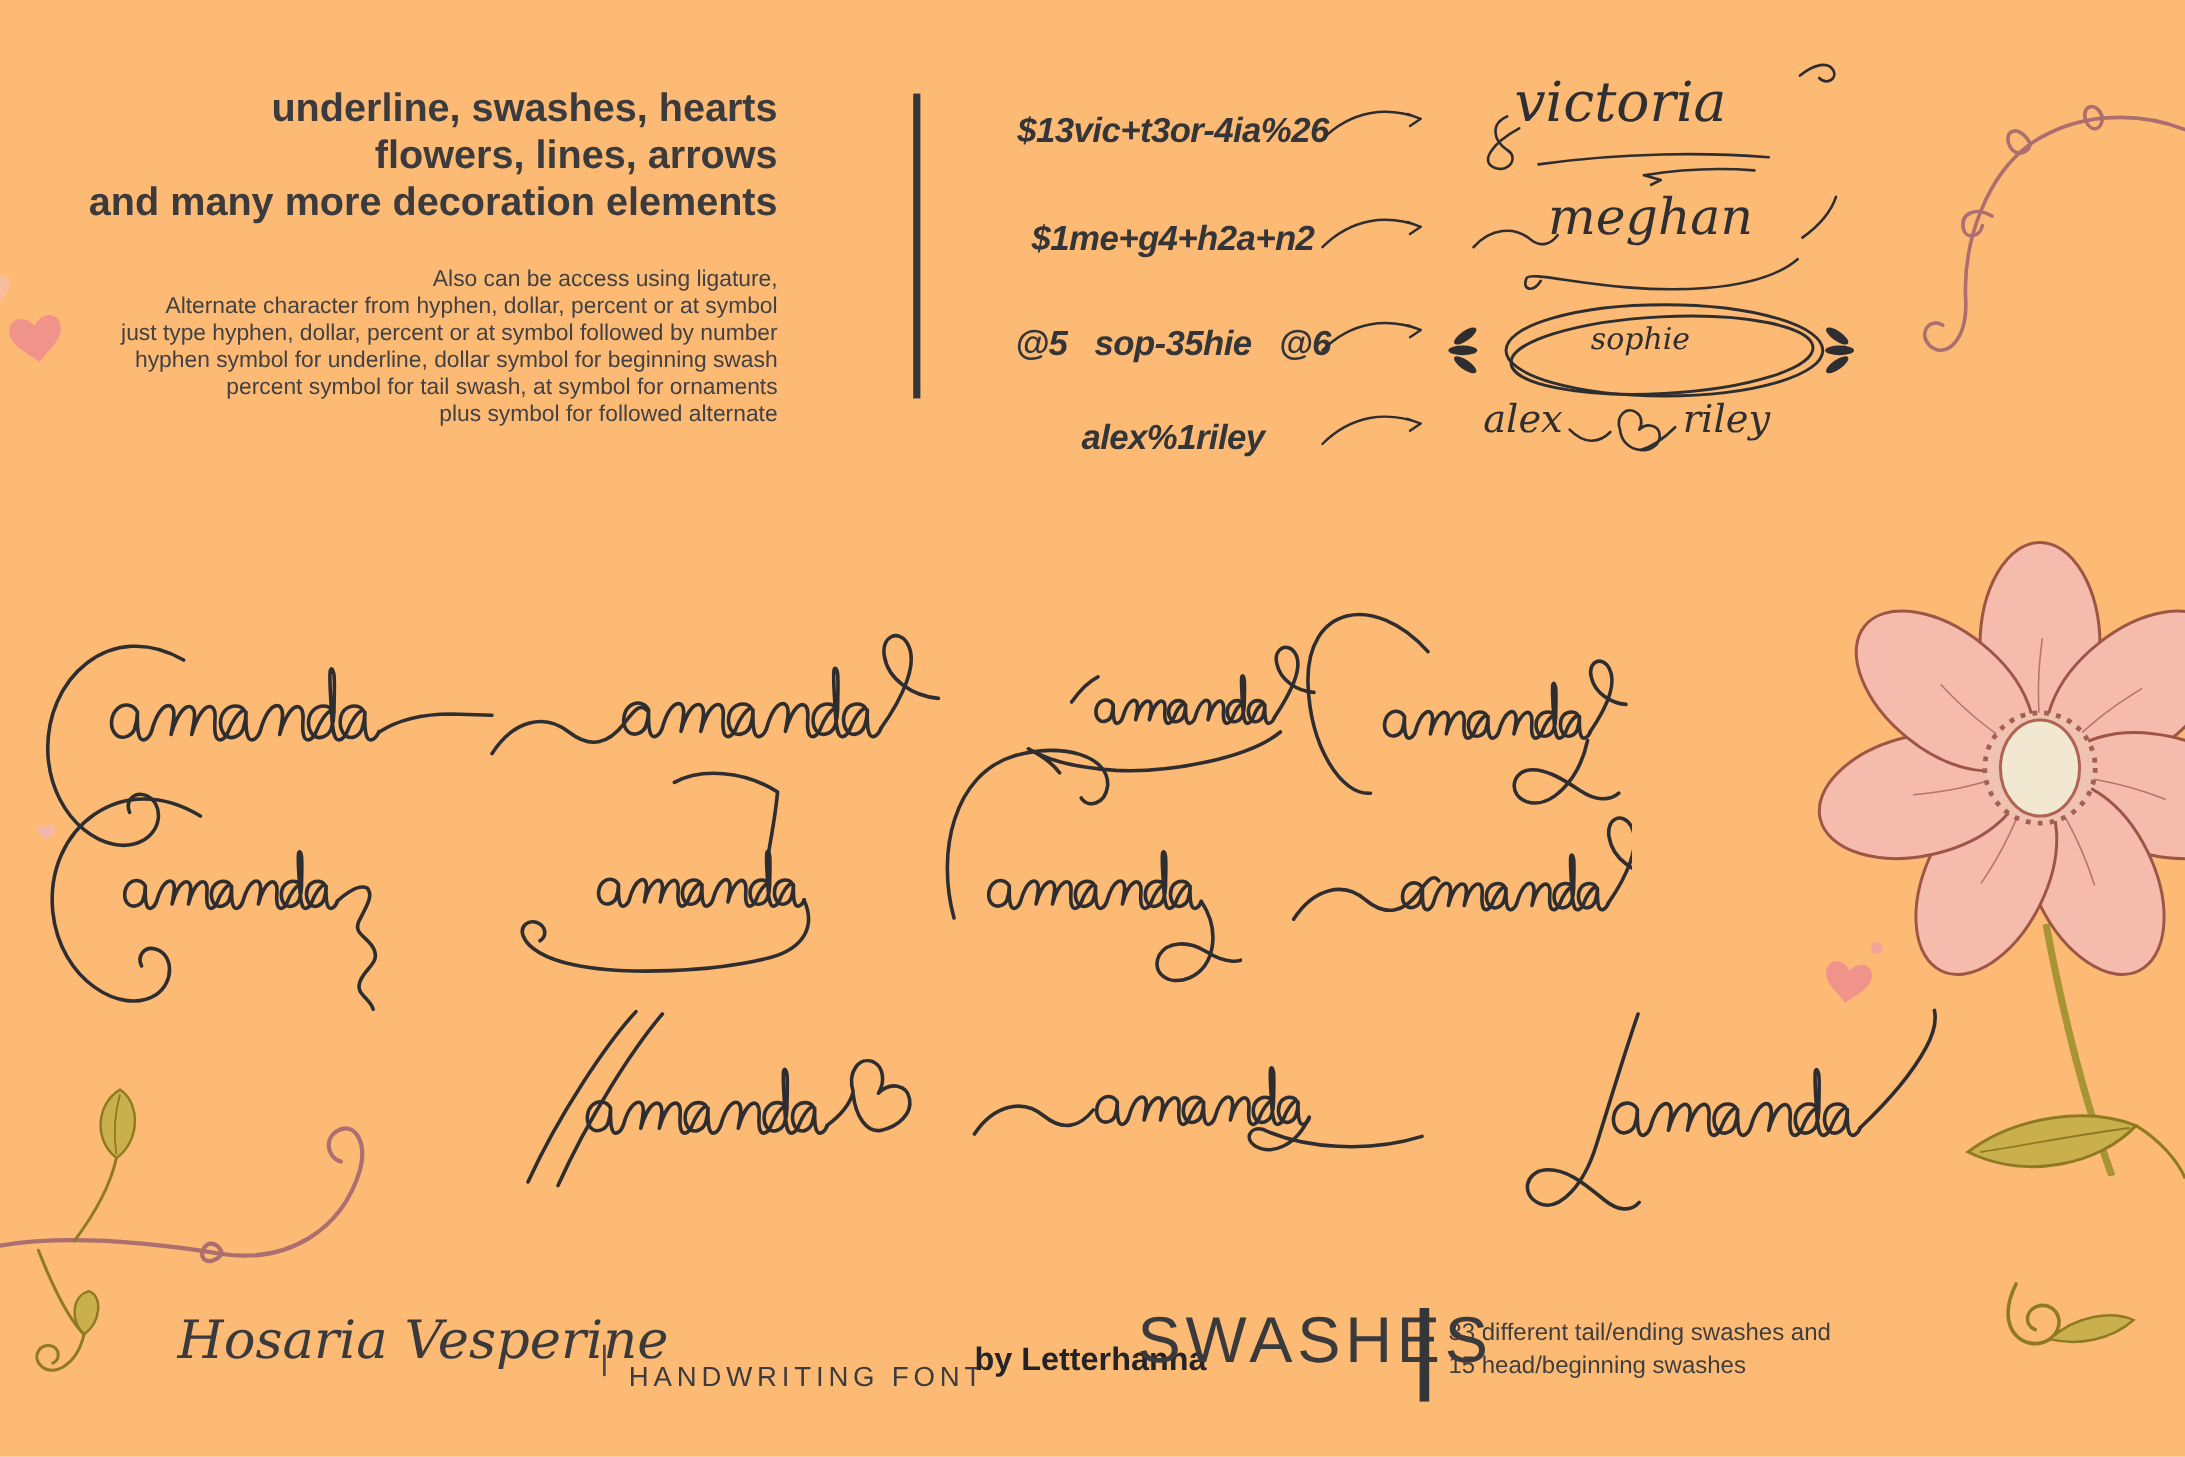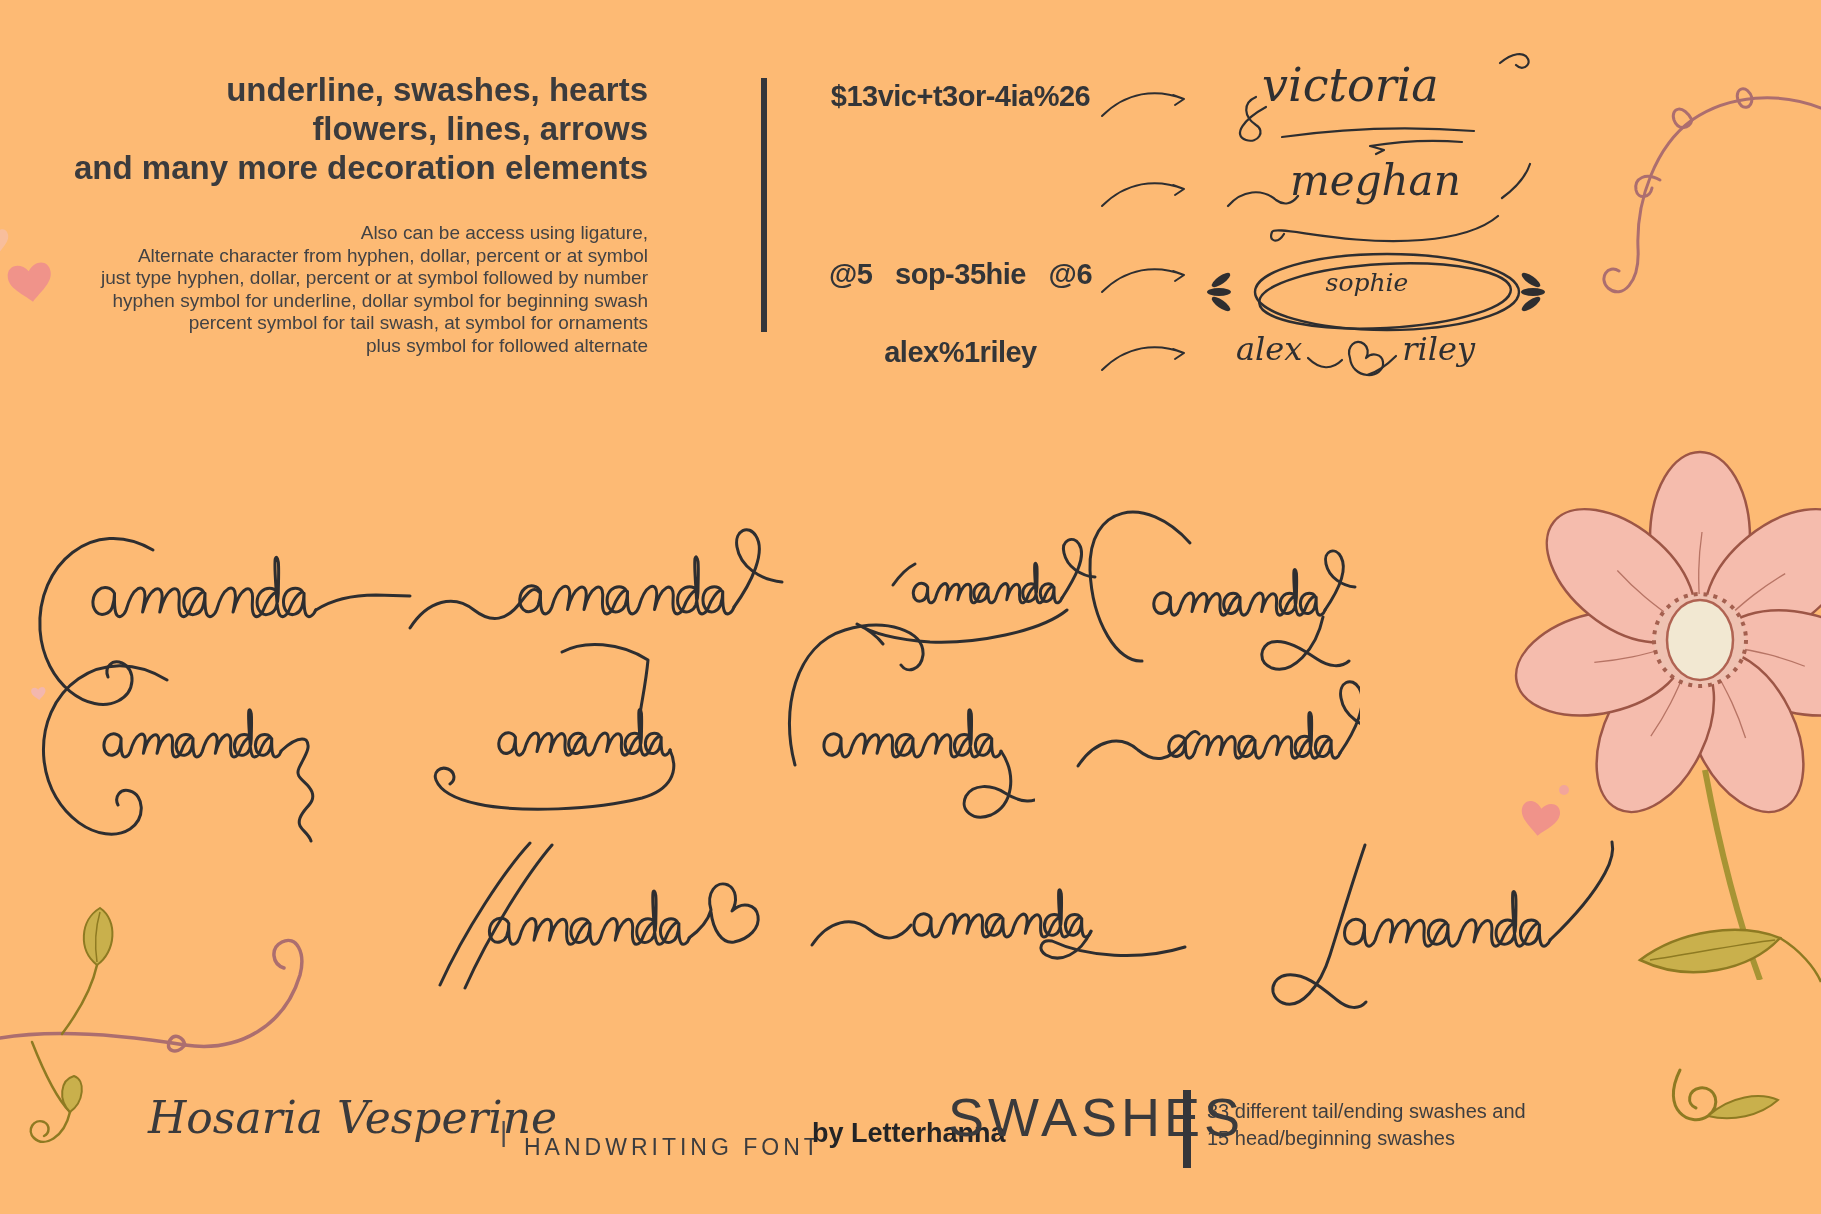--- a/index.html
+++ b/index.html
@@ -5,21 +5,21 @@
   html,body{margin:0;padding:0;}
   .canvas{position:relative;width:1821px;height:1214px;background:#fdba74;overflow:hidden;
           font-family:"Liberation Sans",sans-serif;color:#3A3A3C;}
   .abs{position:absolute;}
   
   .heading{left:40px;top:70px;width:608px;text-align:right;font-weight:bold;
            font-size:33px;line-height:39px;color:#3B3B3D;letter-spacing:0;}
   .para{left:40px;top:222px;width:608px;text-align:right;font-size:19px;line-height:22.5px;color:#424244;}
   .vdivider{left:761px;top:78px;width:6px;height:254px;background:#35363A;}
   
-  .code-row{left:808px;width:305px;height:46px;display:flex;align-items:flex-start;justify-content:center;}
+  .code-row{left:825px;width:305px;height:46px;display:flex;align-items:flex-end;justify-content:center;font-style:italic;}
   .code{font-weight:bold;font-size:29px;color:#333538;white-space:pre;letter-spacing:-0.5px;}
   .arrow{left:1098px;width:95px;height:42px;}
   
   .script{font-family:"DejaVu Serif",serif;font-style:italic;color:#2F2F31;}
   .name-victoria{left:1262px;top:58px;font-size:46px;}
   .name-meghan{left:1290px;top:156px;font-size:42px;text-align:right;}
   .name-sophie{left:1252px;top:268px;width:230px;text-align:center;font-size:25px;}
   .name-alexriley{left:1236px;top:330px;display:flex;align-items:flex-start;gap:4px;font-size:32px;}
   svg{display:block;}
   .ink{stroke:#2E2E30;fill:none;stroke-linecap:round;stroke-linejoin:round;}
@@ -149,20 +149,23 @@
     <div>just type hyphen, dollar, percent or at symbol followed by number</div>
     <div>hyphen symbol for underline, dollar symbol for beginning swash</div>
     <div>percent symbol for tail swash, at symbol for ornaments</div>
     <div>plus symbol for followed alternate</div>
   </div>
   <div class="abs vdivider"></div>
 
   <div class="abs code-row" style="top:80px">
       <span class="code">$13vic+t3or-4ia%26</span>
     </div>
+  <div class="abs code-row" style="top:170px">
+      <span class="code">$1me+g4+h2a+n2</span>
+    </div>
   <div class="abs code-row" style="top:258px">
       <span class="code">@5   sop-35hie   @6</span>
     </div>
   <div class="abs code-row" style="top:336px">
       <span class="code">alex%1riley</span>
     </div>
 
   <svg class="abs arrow" style="top:82px" viewBox="0 0 95 42">
       <path class="ink" stroke-width="2" d="M 4,34 C 28,10 58,6 86,17 M 86,17 l -11,-4 M 86,17 l -9,6"></path>
     </svg>

